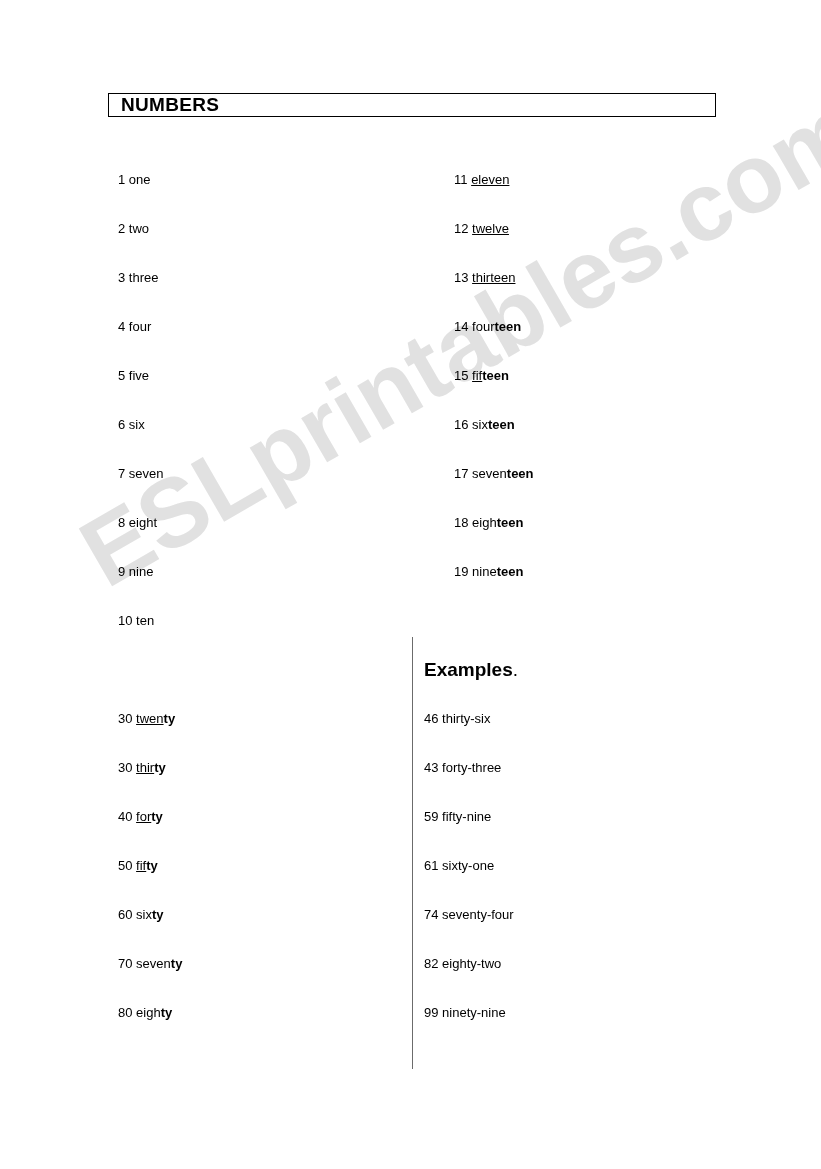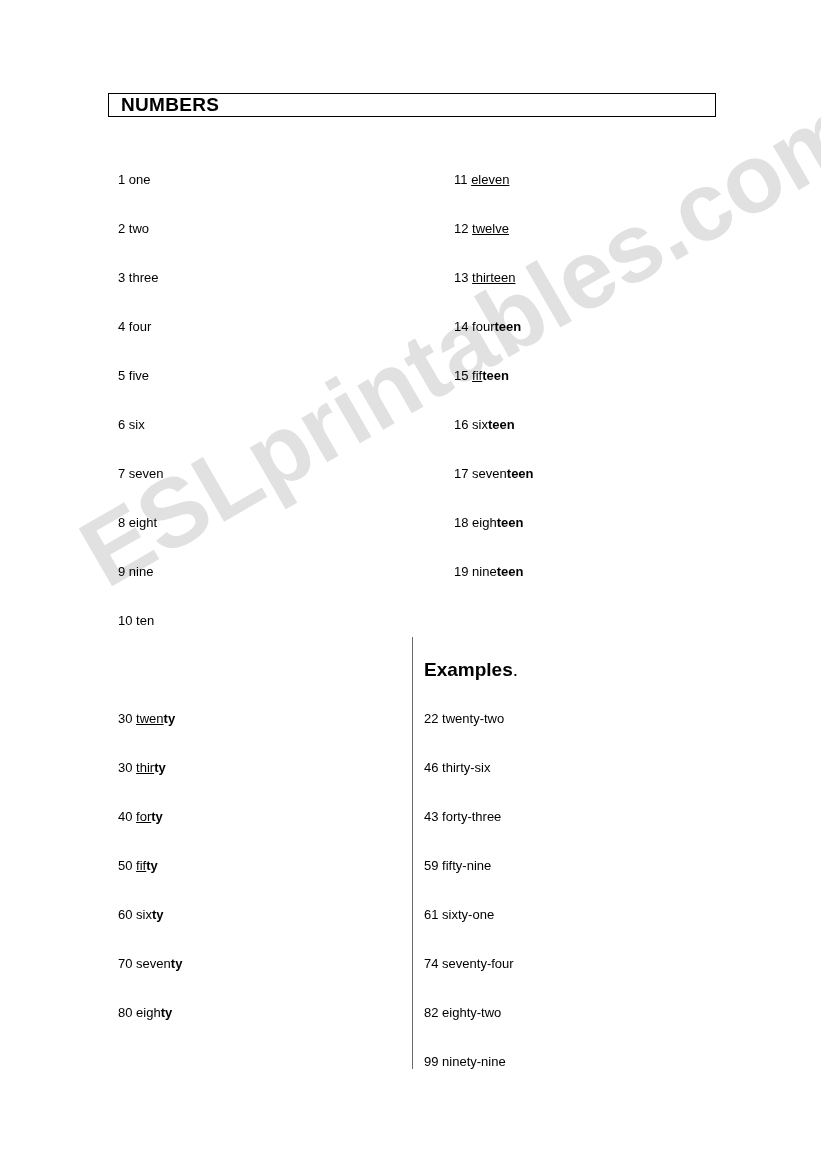--- a/index.html
+++ b/index.html
@@ -151,21 +151,20 @@
       <div class="row"><span class="num">30</span> <span class="word u">twen</span><span class="word b b">ty</span></div>
       <div class="row"><span class="num">30</span> <span class="word u">thir</span><span class="word b b">ty</span></div>
       <div class="row"><span class="num">40</span> <span class="word u">for</span><span class="word b b">ty</span></div>
       <div class="row"><span class="num">50</span> <span class="word u">fif</span><span class="word b b">ty</span></div>
       <div class="row"><span class="num">60</span> <span class="word">six</span><span class="word b">ty</span></div>
       <div class="row"><span class="num">70</span> <span class="word">seven</span><span class="word b">ty</span></div>
       <div class="row"><span class="num">80</span> <span class="word">eigh</span><span class="word b">ty</span></div>
     </div>
   <div class="col col-right-bottom">
       <div class="examples-head"><span>Examples</span><span class="dot">.</span></div>
-      <div class="row"><span class="num">22</span> <span class="word">twenty-two</span></div>
       <div class="row"><span class="num">46</span> <span class="word">thirty-six</span></div>
       <div class="row"><span class="num">43</span> <span class="word">forty-three</span></div>
       <div class="row"><span class="num">59</span> <span class="word">fifty-nine</span></div>
       <div class="row"><span class="num">61</span> <span class="word">sixty-one</span></div>
       <div class="row"><span class="num">74</span> <span class="word">seventy-four</span></div>
       <div class="row"><span class="num">82</span> <span class="word">eighty-two</span></div>
       <div class="row"><span class="num">99</span> <span class="word">ninety-nine</span></div>
     </div>
 
   <div class="divider"></div>

